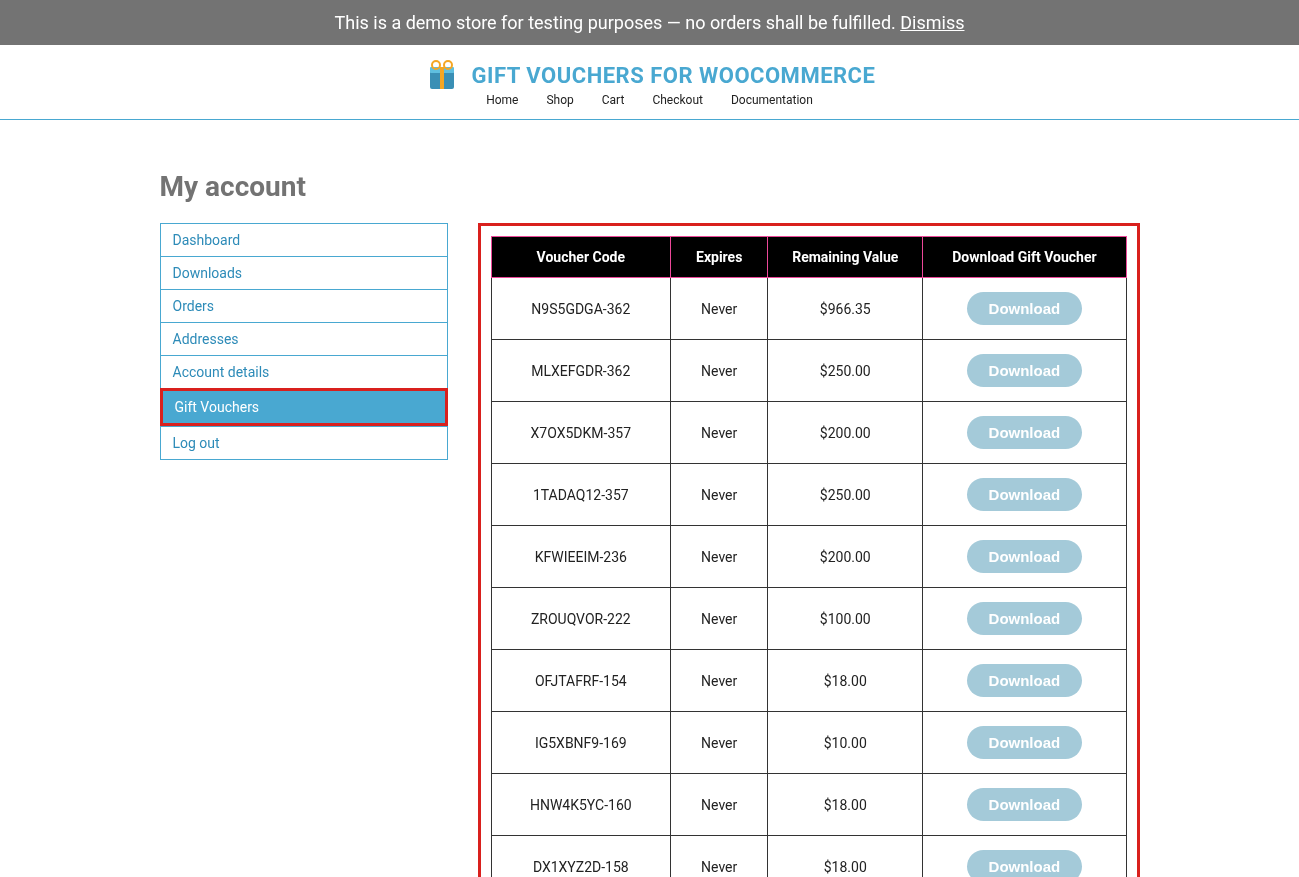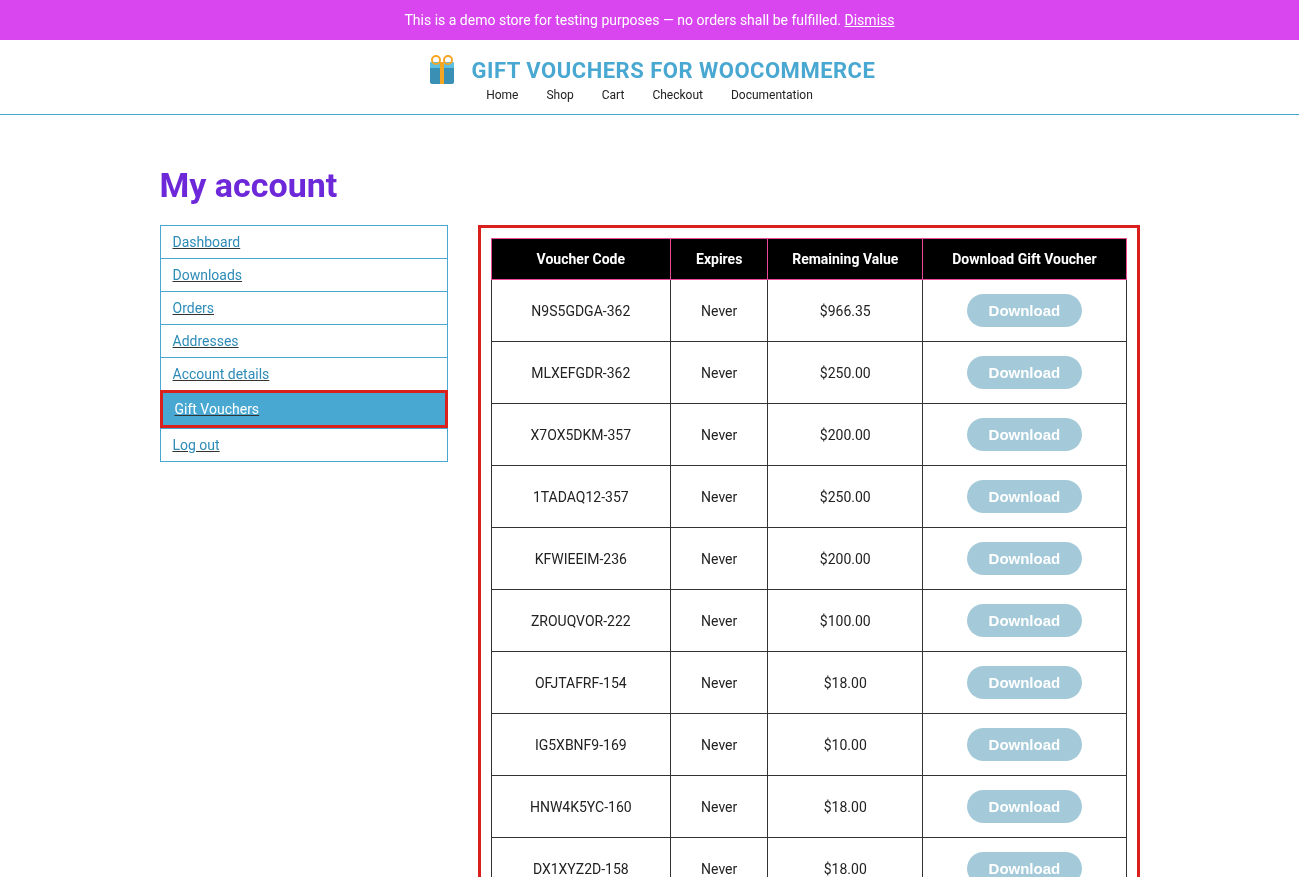--- a/index.html
+++ b/index.html
@@ -6,25 +6,25 @@
       margin: 0;
       padding: 0;
       box-sizing: border-box;
     }
     body {
       font-family: -apple-system, BlinkMacSystemFont, "Segoe UI", Roboto, Arial, sans-serif;
       background: #fff;
       color: #333;
     }
     .demo-banner {
-      background: #d946ef;
+      background: #737373;
       color: #fff;
       text-align: center;
       padding: 12px 0;
-      font-size: 14px;
+      font-size: 18px;
     }
     .demo-banner a {
       color: #fff;
       text-decoration: underline;
       cursor: pointer;
     }
     .header {
       display: flex;
       align-items: center;
       justify-content: space-between;
@@ -59,34 +59,33 @@
       text-decoration: none;
       font-size: 12px;
       cursor: pointer;
     }
     .container {
       max-width: 1020px;
       margin: 0 auto;
       padding: 50px 20px 40px;
     }
     .page-title {
-      font-size: 34px;
+      font-size: 28px;
       font-weight: 700;
       margin-bottom: 20px;
-      color: #6d28d9;
+      color: #737373;
     }
     .layout {
       display: flex;
       gap: 30px;
       align-items: flex-start;
     }
     .sidebar {
       width: 288px;
       flex-shrink: 0;
-      text-decoration: underline;
     }
     .sidebar-item {
       border: 1px solid #49a8d1;
       border-bottom: none;
       padding: 8px 12px;
       color: #2d8bb8;
       font-size: 14px;
       cursor: pointer;
     }
     .sidebar-item:last-child {

